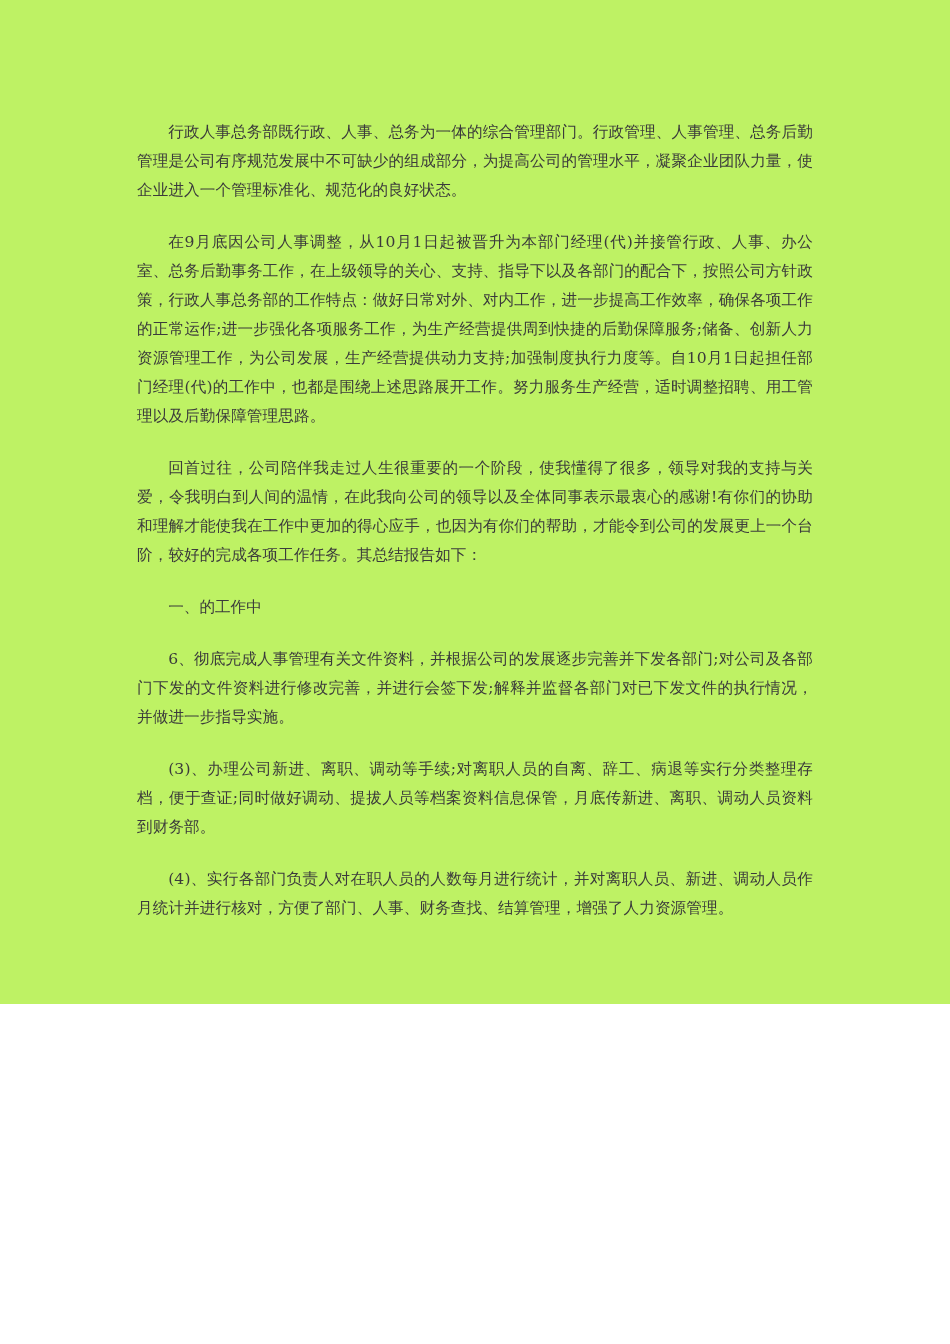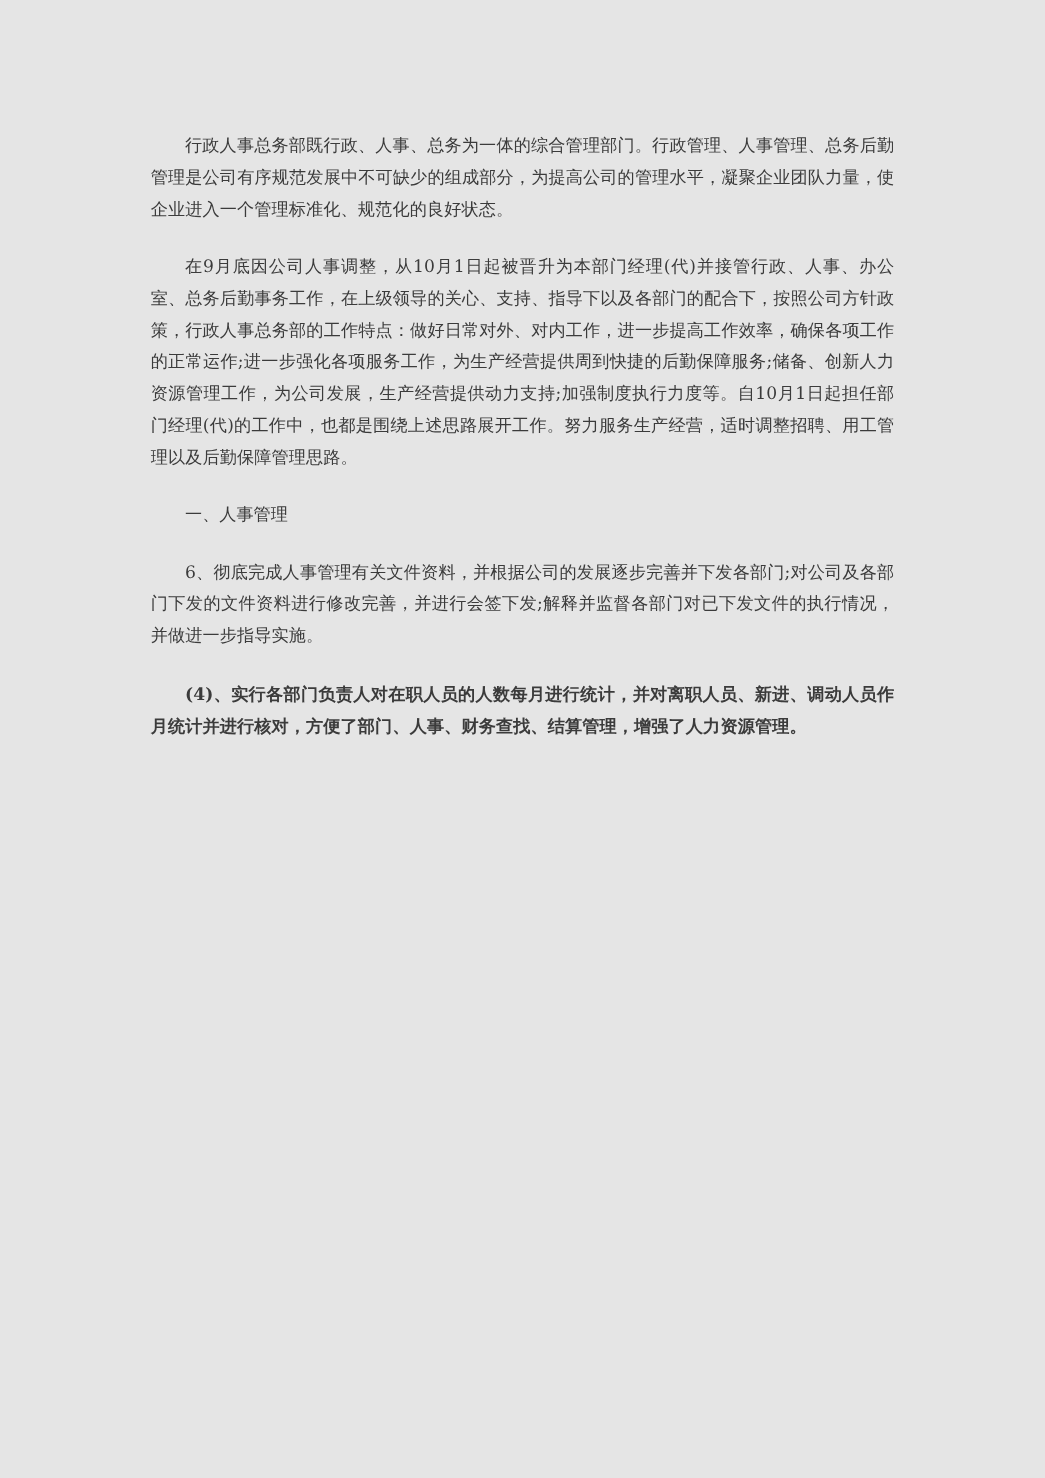--- a/index.html
+++ b/index.html
@@ -9,22 +9,22 @@
   }
   body {
     width: 950px;
     height: 1344px;
     overflow: hidden;
     font-family: "DejaVu Serif", "Liberation Serif", serif;
   }
   .page {
     position: relative;
     width: 950px;
-    height: 1344px;
-    background: #e5e5e5;
+    height: 1004px;
+    background: #bef264;
     box-sizing: border-box;
   }
   .content {
     position: absolute;
     left: 137px;
     top: 118px;
     width: 676px;
   }
   .para {
     margin: 0 0 23px 0;
@@ -41,40 +41,41 @@
     margin: 0 0 23px 0;
     font-size: 15.6px;
     line-height: 29px;
     color: #3b3b3b;
     text-indent: 2em;
     text-align: left;
     font-family: "DejaVu Serif", "Liberation Serif", serif;
   }
   .para:last-child {
     margin-bottom: 4px;
-    font-weight: bold;
   }
 </style>
 </head>
 <body>
 
 <div class="page">
   <div class="content">
 
     <p class="para">行政人事总务部既行政、人事、总务为一体的综合管理部门。行政管理、人事管理、总务后勤管理是公司有序规范发展中不可缺少的组成部分，为提高公司的管理水平，凝聚企业团队力量，使企业进入一个管理标准化、规范化的良好状态。</p>
 
 
 
     <p class="para">在9月底因公司人事调整，从10月1日起被晋升为本部门经理(代)并接管行政、人事、办公室、总务后勤事务工作，在上级领导的关心、支持、指导下以及各部门的配合下，按照公司方针政策，行政人事总务部的工作特点：做好日常对外、对内工作，进一步提高工作效率，确保各项工作的正常运作;进一步强化各项服务工作，为生产经营提供周到快捷的后勤保障服务;储备、创新人力资源管理工作，为公司发展，生产经营提供动力支持;加强制度执行力度等。自10月1日起担任部门经理(代)的工作中，也都是围绕上述思路展开工作。努力服务生产经营，适时调整招聘、用工管理以及后勤保障管理思路。</p>
 
+    <p class="para">回首过往，公司陪伴我走过人生很重要的一个阶段，使我懂得了很多，领导对我的支持与关爱，令我明白到人间的温情，在此我向公司的领导以及全体同事表示最衷心的感谢!有你们的协助和理解才能使我在工作中更加的得心应手，也因为有你们的帮助，才能令到公司的发展更上一个台阶，较好的完成各项工作任务。其总结报告如下：</p>
 
-    <p class="heading">一、人事管理</p>
+    <p class="heading">一、的工作中</p>
 
     <p class="para">6、彻底完成人事管理有关文件资料，并根据公司的发展逐步完善并下发各部门;对公司及各部门下发的文件资料进行修改完善，并进行会签下发;解释并监督各部门对已下发文件的执行情况，并做进一步指导实施。</p>
 
 
 
 
+    <p class="para">(3)、办理公司新进、离职、调动等手续;对离职人员的自离、辞工、病退等实行分类整理存档，便于查证;同时做好调动、提拔人员等档案资料信息保管，月底传新进、离职、调动人员资料到财务部。</p>
 
     <p class="para">(4)、实行各部门负责人对在职人员的人数每月进行统计，并对离职人员、新进、调动人员作月统计并进行核对，方便了部门、人事、财务查找、结算管理，增强了人力资源管理。</p>
 
   </div>
 </div>
 
 </body></html>

